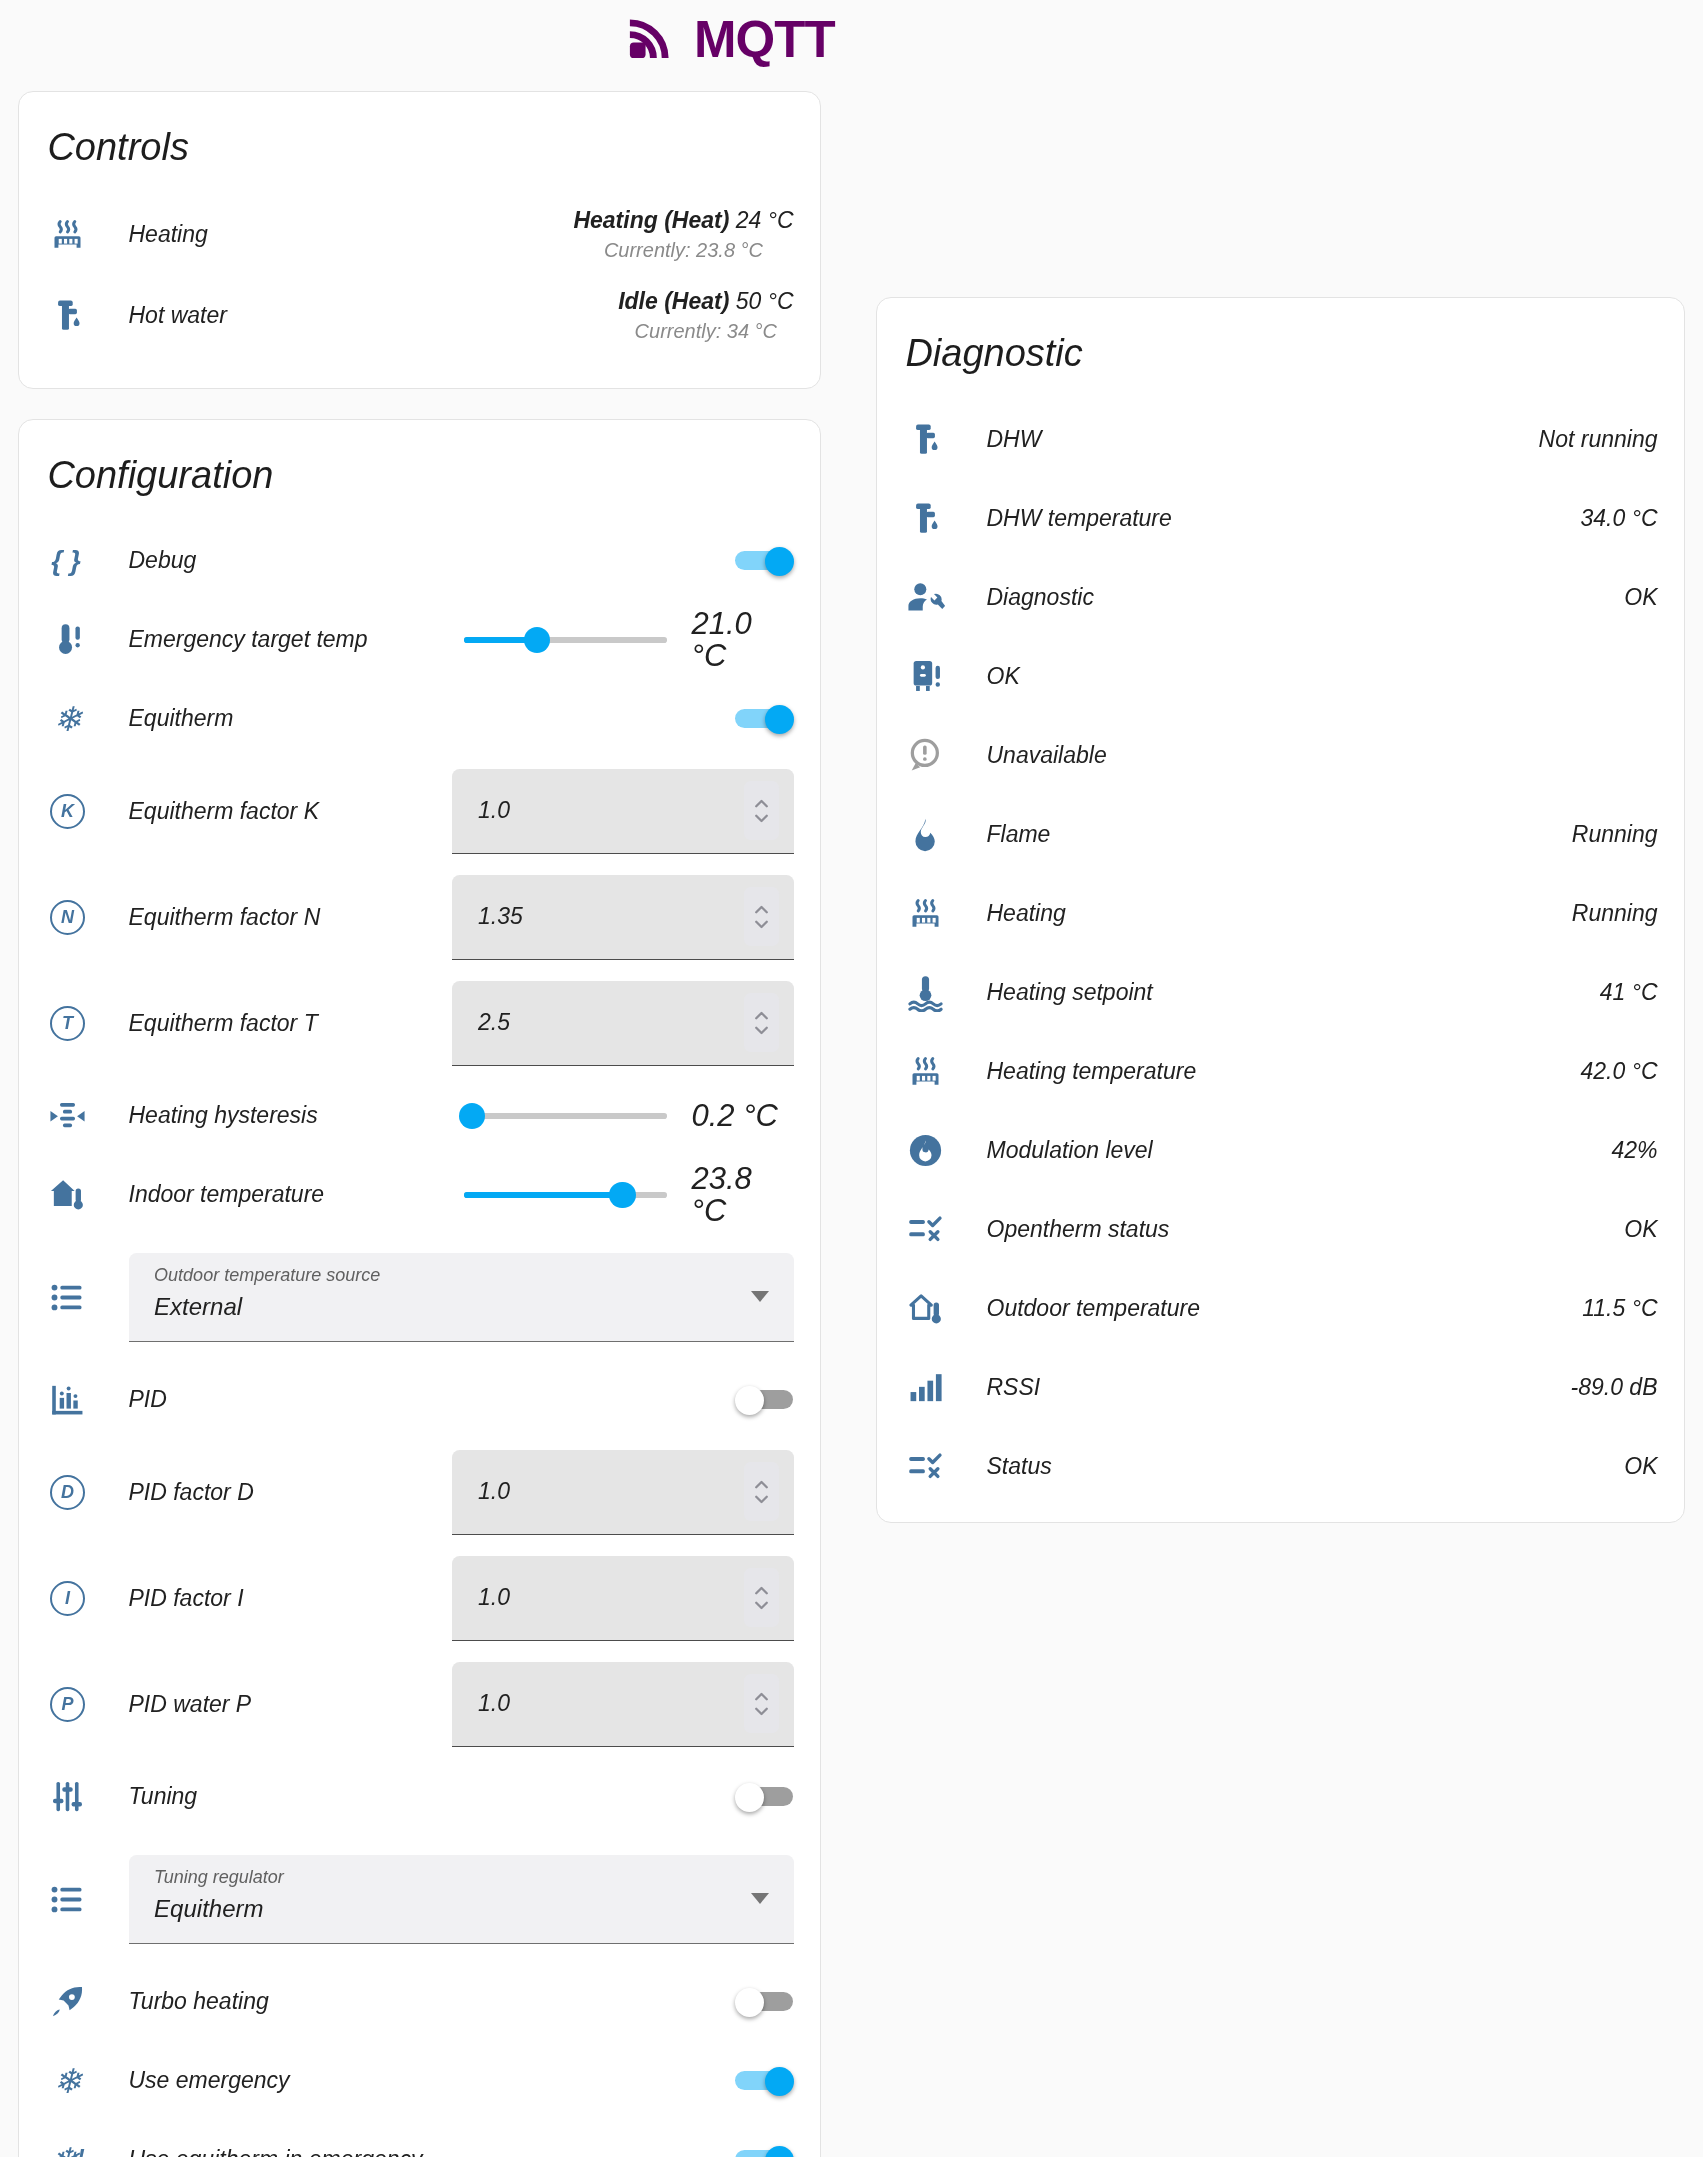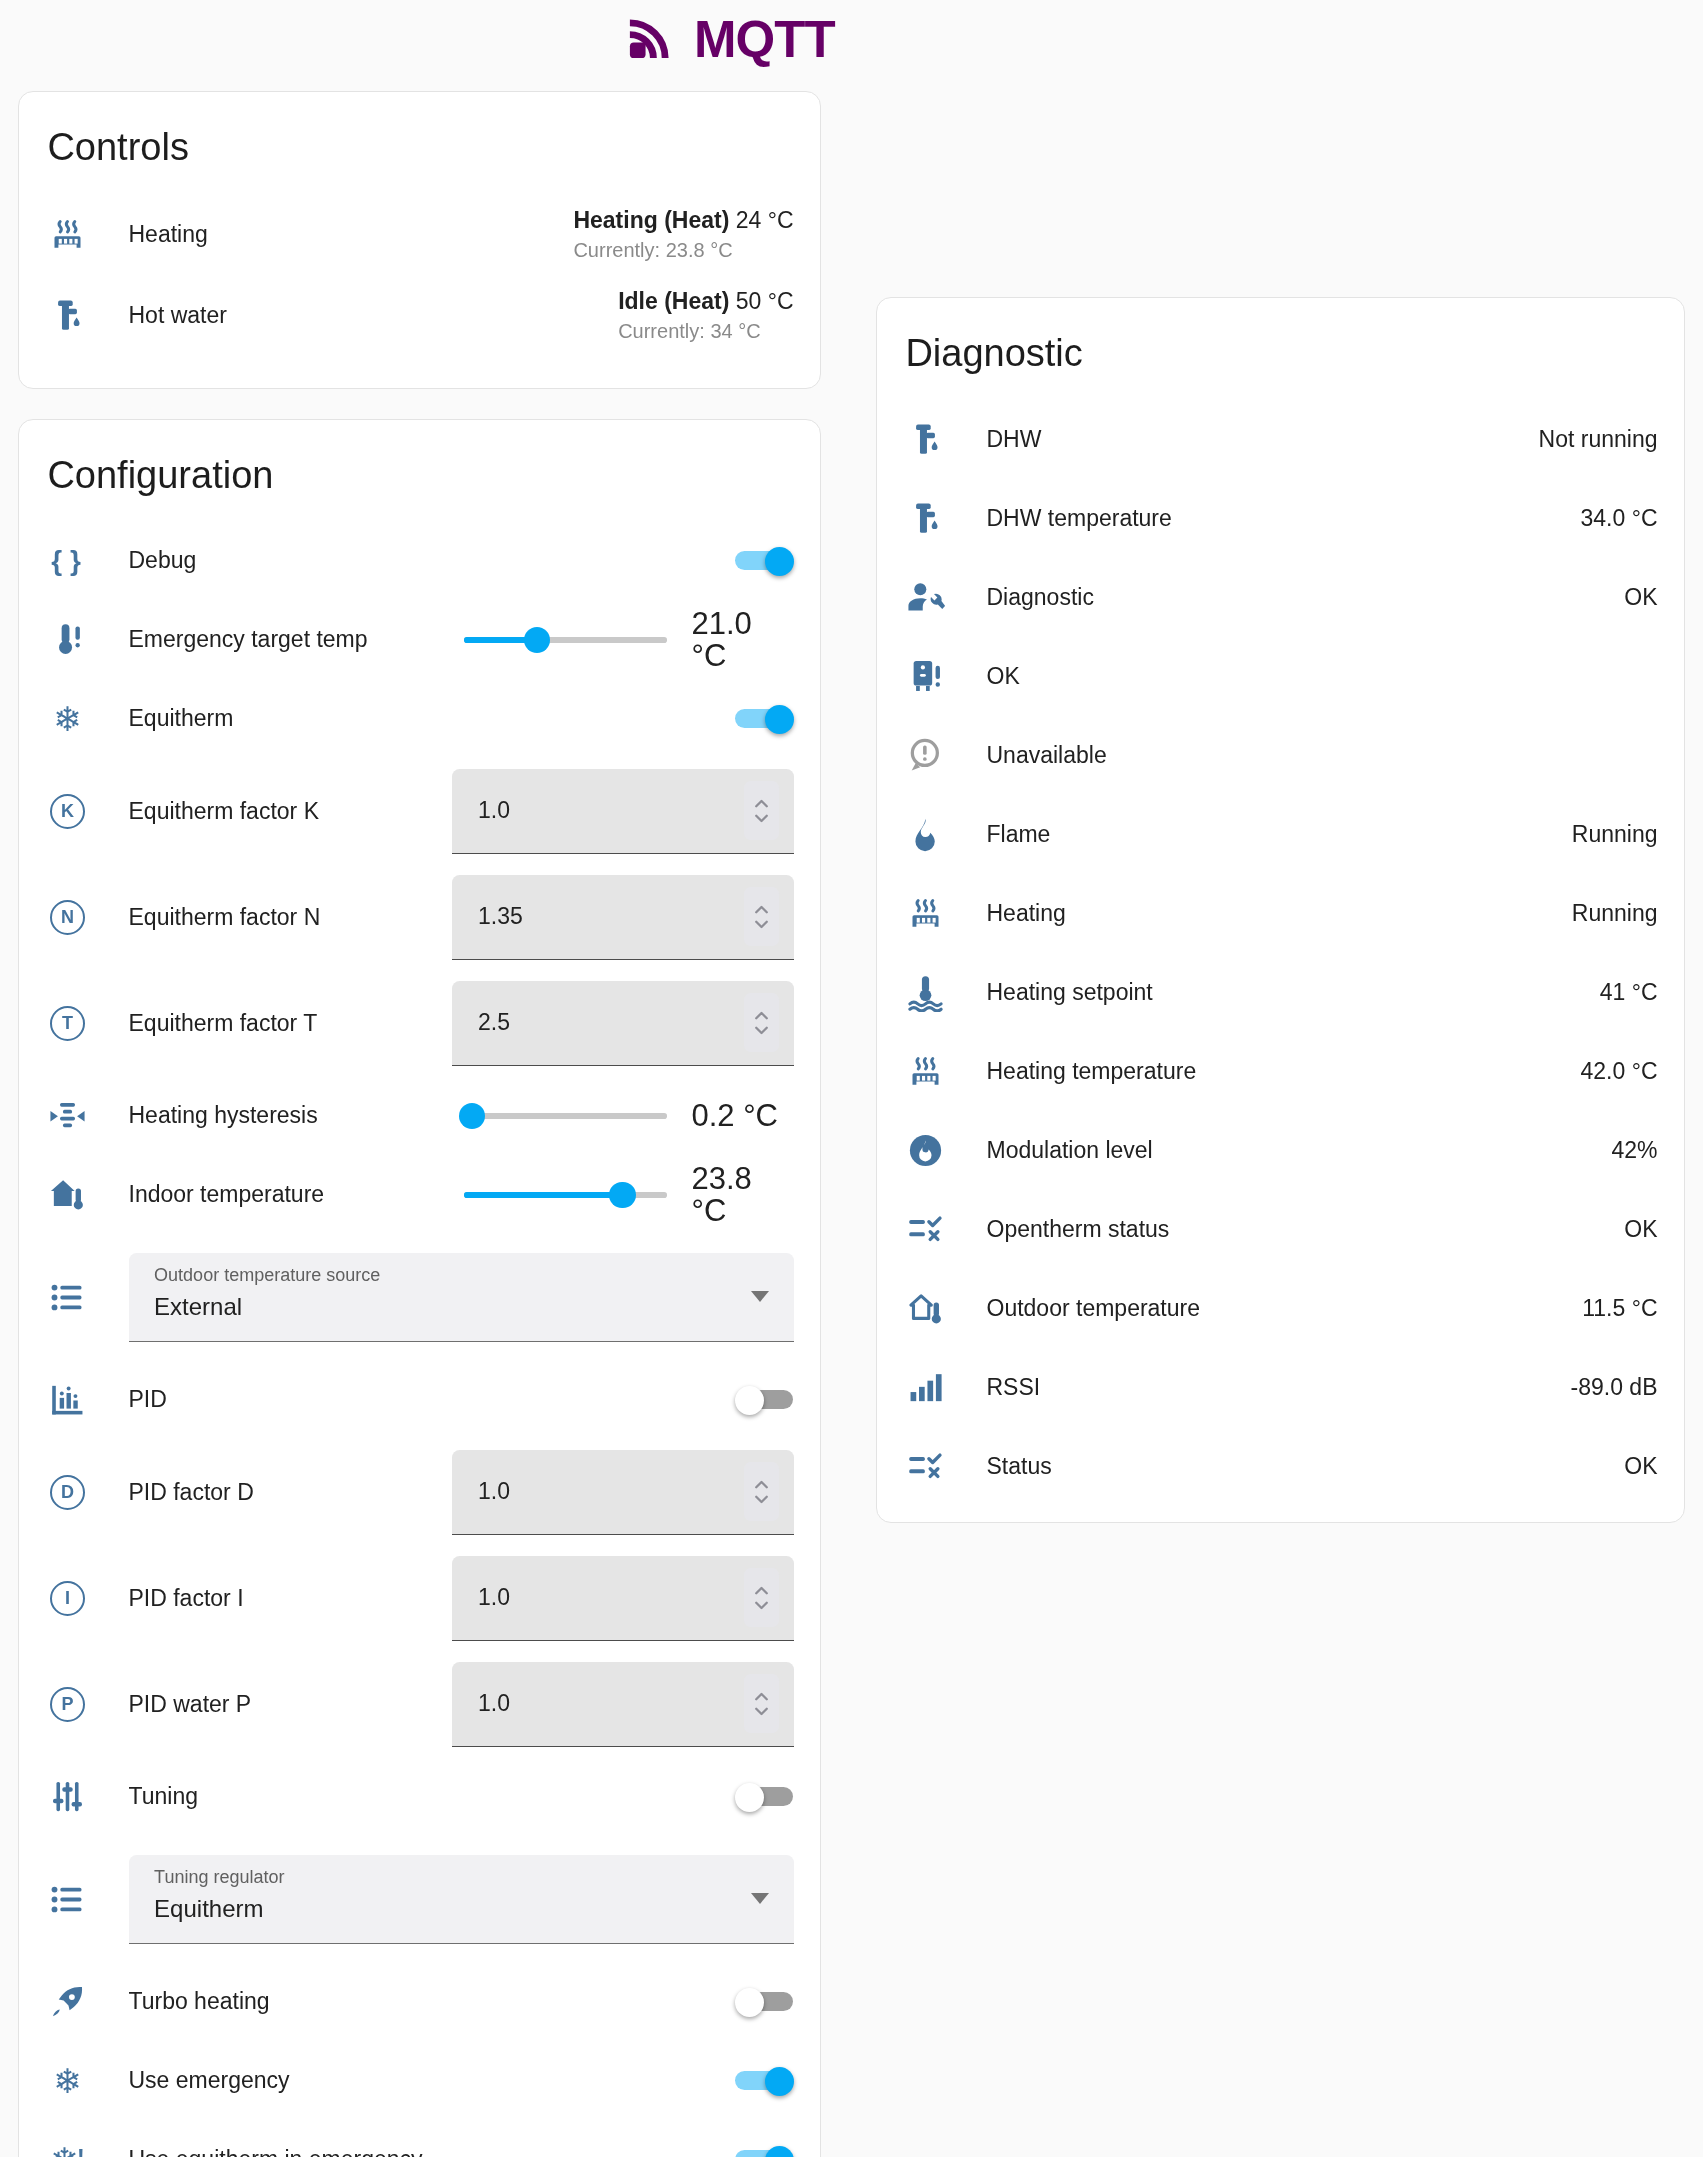--- a/index.html
+++ b/index.html
@@ -31,20 +31,21 @@
     font-size:51px;font-weight:bold;letter-spacing:-0.9px;
   }
   
   .columns{display:flex;align-items:flex-start;padding:0 19px 0 18px}
   .col-left{width:803px;margin-top:91px;flex:none}
   .col-right{width:809px;margin-left:55px;margin-top:297px;flex:none}
   .card{
     background:#fff;border:0.9px solid var(--card-border);
     border-radius:15px;
     padding:0 26.5px 28px 26.5px;
+    font-style:italic;
   }
   .card-title{
     font-size:38px;color:#1d1d1d;
     padding:34px 1.9px 24.6px 1.9px;font-weight:400;
   }
   #controls-card{margin-bottom:30px;padding-bottom:32px}
   #config-card{}
   #diag-card{padding-bottom:16px}
   
   .row{display:flex;align-items:center;height:79px}
@@ -61,21 +62,21 @@
   .circ{
     width:35px;height:35px;border:2.8px solid var(--icon);border-radius:50%;
     display:flex;align-items:center;justify-content:center;
     font-size:18px;font-weight:bold;color:var(--icon);
   }
   .glyph{font-size:34px;line-height:1;color:var(--icon)}
   .glyph.braces{font-size:28px;font-weight:bold;letter-spacing:2.8px}
   .glyph .bang{font-size:23px;font-weight:bold;vertical-align:5.7px;margin-left:-1.9px}
   
   .ctrl-row{height:81px}
-  .ctrl-state{text-align:left;line-height:1.4}
+  .ctrl-state{text-align:center;line-height:1.4}
   .ctrl-state .l1{font-size:23px}
   .ctrl-state .l1 b{font-weight:bold}
   .ctrl-state .l2{font-size:20px;color:#8a8a8a}
   
   .switch{position:relative;width:59px;height:32px;flex:none;cursor:pointer}
   .switch .track{position:absolute;left:0;top:6.6px;width:50px;height:19px;border-radius:9.5px;background:var(--accent-light)}
   .switch .thumb{position:absolute;right:0;top:1.9px;width:29px;height:29px;border-radius:50%;background:var(--accent);box-shadow:0 1.9px 4.7px rgba(0,0,0,.35)}
   .switch.off .track{background:#9e9e9e;left:8.5px}
   .switch.off .thumb{left:0;right:auto;background:#fff}
   

